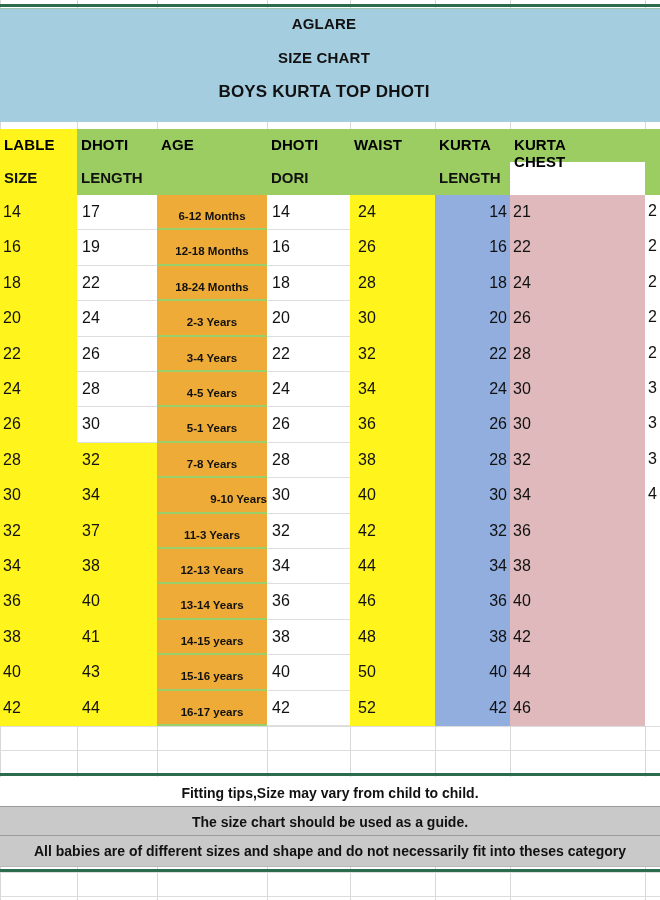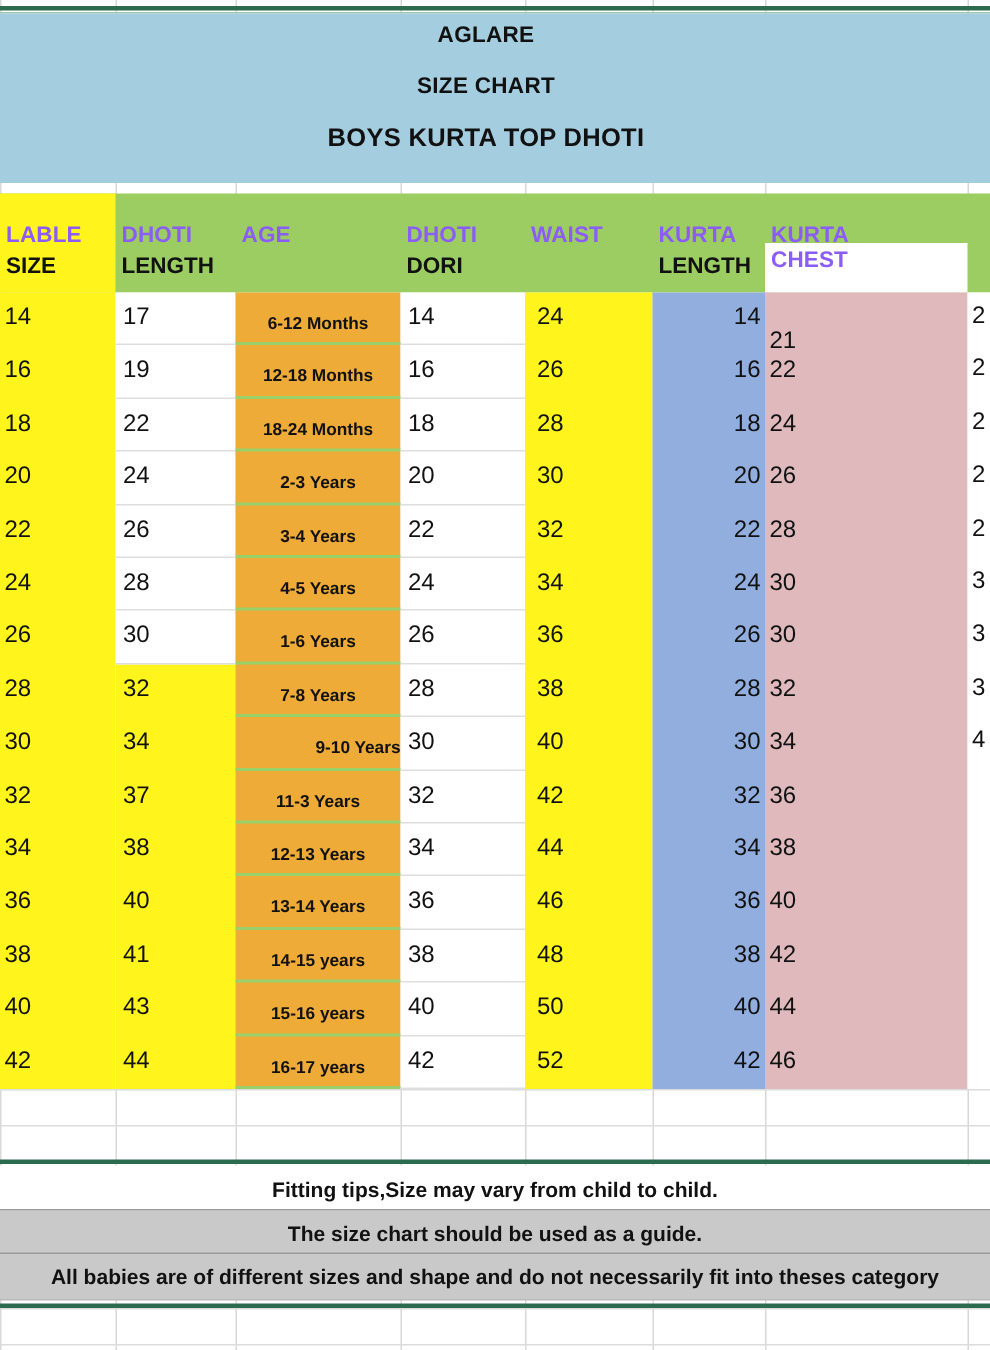--- a/index.html
+++ b/index.html
@@ -34,22 +34,22 @@
   }
   .bl1{top:6px;font-size:15px;}
   .bl2{top:40px;font-size:15px;}
   .bl3{top:73px;font-size:17px;}
 
   
   .hdr-band{position:absolute;left:0;top:129px;width:660px;height:66px;background:#9bcd62;}
   .hdr-yellow{position:absolute;left:0;top:129px;width:77px;height:66px;background:#fff51d;}
   .hdr-white{position:absolute;left:510px;top:162px;width:135px;height:33px;background:#ffffff;}
   .hdr-cell{
-    position:absolute;font-size:15px;font-weight:700;color:#8b5cf6;
-    line-height:17px;letter-spacing:.1px;margin-top:12px;
+    position:absolute;font-size:15px;font-weight:700;color:#000000;
+    line-height:17px;letter-spacing:.1px;
   }
   .hdr-l2{position:absolute;font-size:15px;font-weight:700;color:#111111;}
 
   
   .colband{position:absolute;top:195px;height:531px;}
   .cb-label{left:0;width:77px;background:#fff51d;}
   .cb-dhoti-white{left:77px;width:80px;background:#ffffff;}
   .cb-dhoti-yellow{left:77px;top:443px;width:80px;height:283px;background:#fff51d;}
   .cb-age{left:157px;width:110px;background:#eeab37;}
   .cb-dori{left:267px;width:83px;background:#ffffff;}
@@ -146,21 +146,21 @@
   <div id="datalayer">
       <div class="age-sep" style="top: 228.4px;"></div>
       <div class="wht-sep" style="left: 77px; width: 80px; top: 229.4px;"></div>
       <div class="wht-sep" style="left: 267px; width: 83px; top: 229.4px;"></div>
       <div class="cell cell-num" style="left: 3px; top: 202px;">14</div>
       <div class="cell cell-num" style="left: 82px; top: 202px;">17</div>
       <div class="cell cell-age" style="top: 206px;">6-12 Months</div>
       <div class="cell cell-num" style="left: 272px; top: 202px;">14</div>
       <div class="cell cell-num" style="left: 358px; top: 202px;">24</div>
       <div class="cell cell-num cell-right" style="left: 435px; width: 72px; top: 202px;">14</div>
-      <div class="cell cell-num" style="left: 513px; top: 218px;">21</div>
+      <div class="cell cell-num" style="left: 513px; top: 202px;">21</div>
       <div class="clip-txt" style="left: 648px; top: 202px; width: 12px;">2</div>
       <div class="age-sep" style="top: 263.8px;"></div>
       <div class="wht-sep" style="left: 77px; width: 80px; top: 264.8px;"></div>
       <div class="wht-sep" style="left: 267px; width: 83px; top: 264.8px;"></div>
       <div class="cell cell-num" style="left: 3px; top: 237.4px;">16</div>
       <div class="cell cell-num" style="left: 82px; top: 237.4px;">19</div>
       <div class="cell cell-age" style="top: 241.4px;">12-18 Months</div>
       <div class="cell cell-num" style="left: 272px; top: 237.4px;">16</div>
       <div class="cell cell-num" style="left: 358px; top: 237.4px;">26</div>
       <div class="cell cell-num cell-right" style="left: 435px; width: 72px; top: 237.4px;">16</div>
@@ -208,21 +208,21 @@
       <div class="cell cell-num" style="left: 272px; top: 379px;">24</div>
       <div class="cell cell-num" style="left: 358px; top: 379px;">34</div>
       <div class="cell cell-num cell-right" style="left: 435px; width: 72px; top: 379px;">24</div>
       <div class="cell cell-num" style="left: 513px; top: 379px;">30</div>
       <div class="clip-txt" style="left: 648px; top: 379px; width: 12px;">3</div>
       <div class="age-sep" style="top: 440.8px;"></div>
       <div class="wht-sep" style="left: 77px; width: 80px; top: 441.8px;"></div>
       <div class="wht-sep" style="left: 267px; width: 83px; top: 441.8px;"></div>
       <div class="cell cell-num" style="left: 3px; top: 414.4px;">26</div>
       <div class="cell cell-num" style="left: 82px; top: 414.4px;">30</div>
-      <div class="cell cell-age" style="top: 418.4px;">1-6 Years</div>
+      <div class="cell cell-age" style="top: 418.4px;">5-1 Years</div>
       <div class="cell cell-num" style="left: 272px; top: 414.4px;">26</div>
       <div class="cell cell-num" style="left: 358px; top: 414.4px;">36</div>
       <div class="cell cell-num cell-right" style="left: 435px; width: 72px; top: 414.4px;">26</div>
       <div class="cell cell-num" style="left: 513px; top: 414.4px;">30</div>
       <div class="clip-txt" style="left: 648px; top: 414.4px; width: 12px;">3</div>
       <div class="age-sep" style="top: 476.2px;"></div>
       <div class="wht-sep" style="left: 267px; width: 83px; top: 477.2px;"></div>
       <div class="cell cell-num" style="left: 3px; top: 449.8px;">28</div>
       <div class="cell cell-num" style="left: 82px; top: 449.8px;">32</div>
       <div class="cell cell-age" style="top: 453.8px;">7-8 Years</div>

